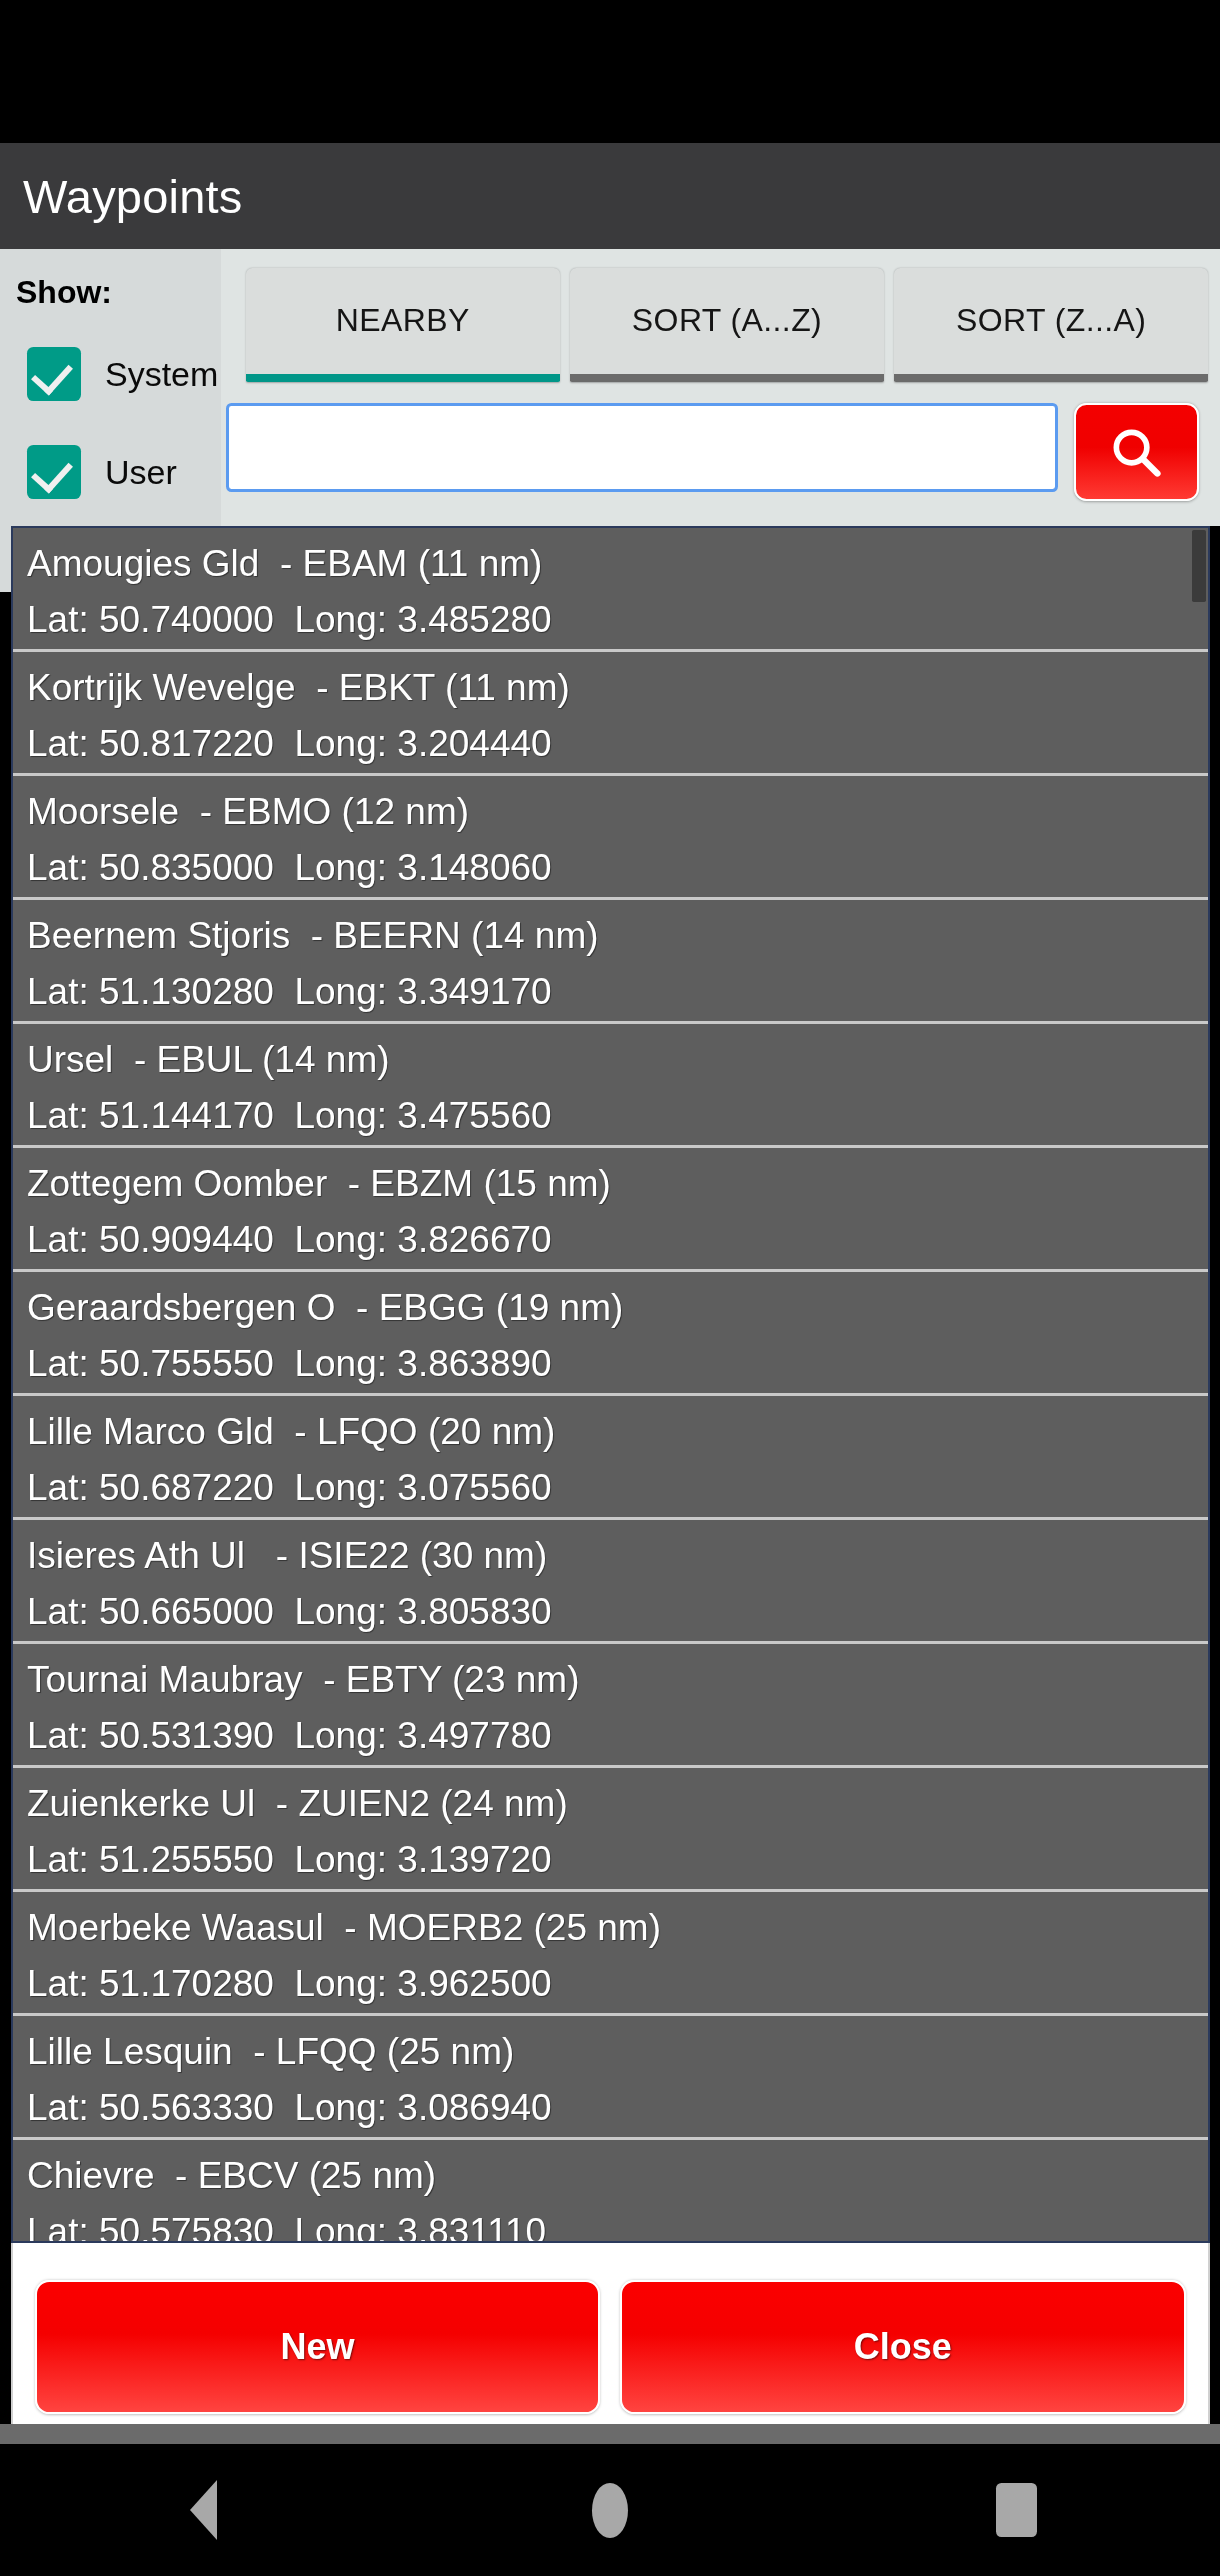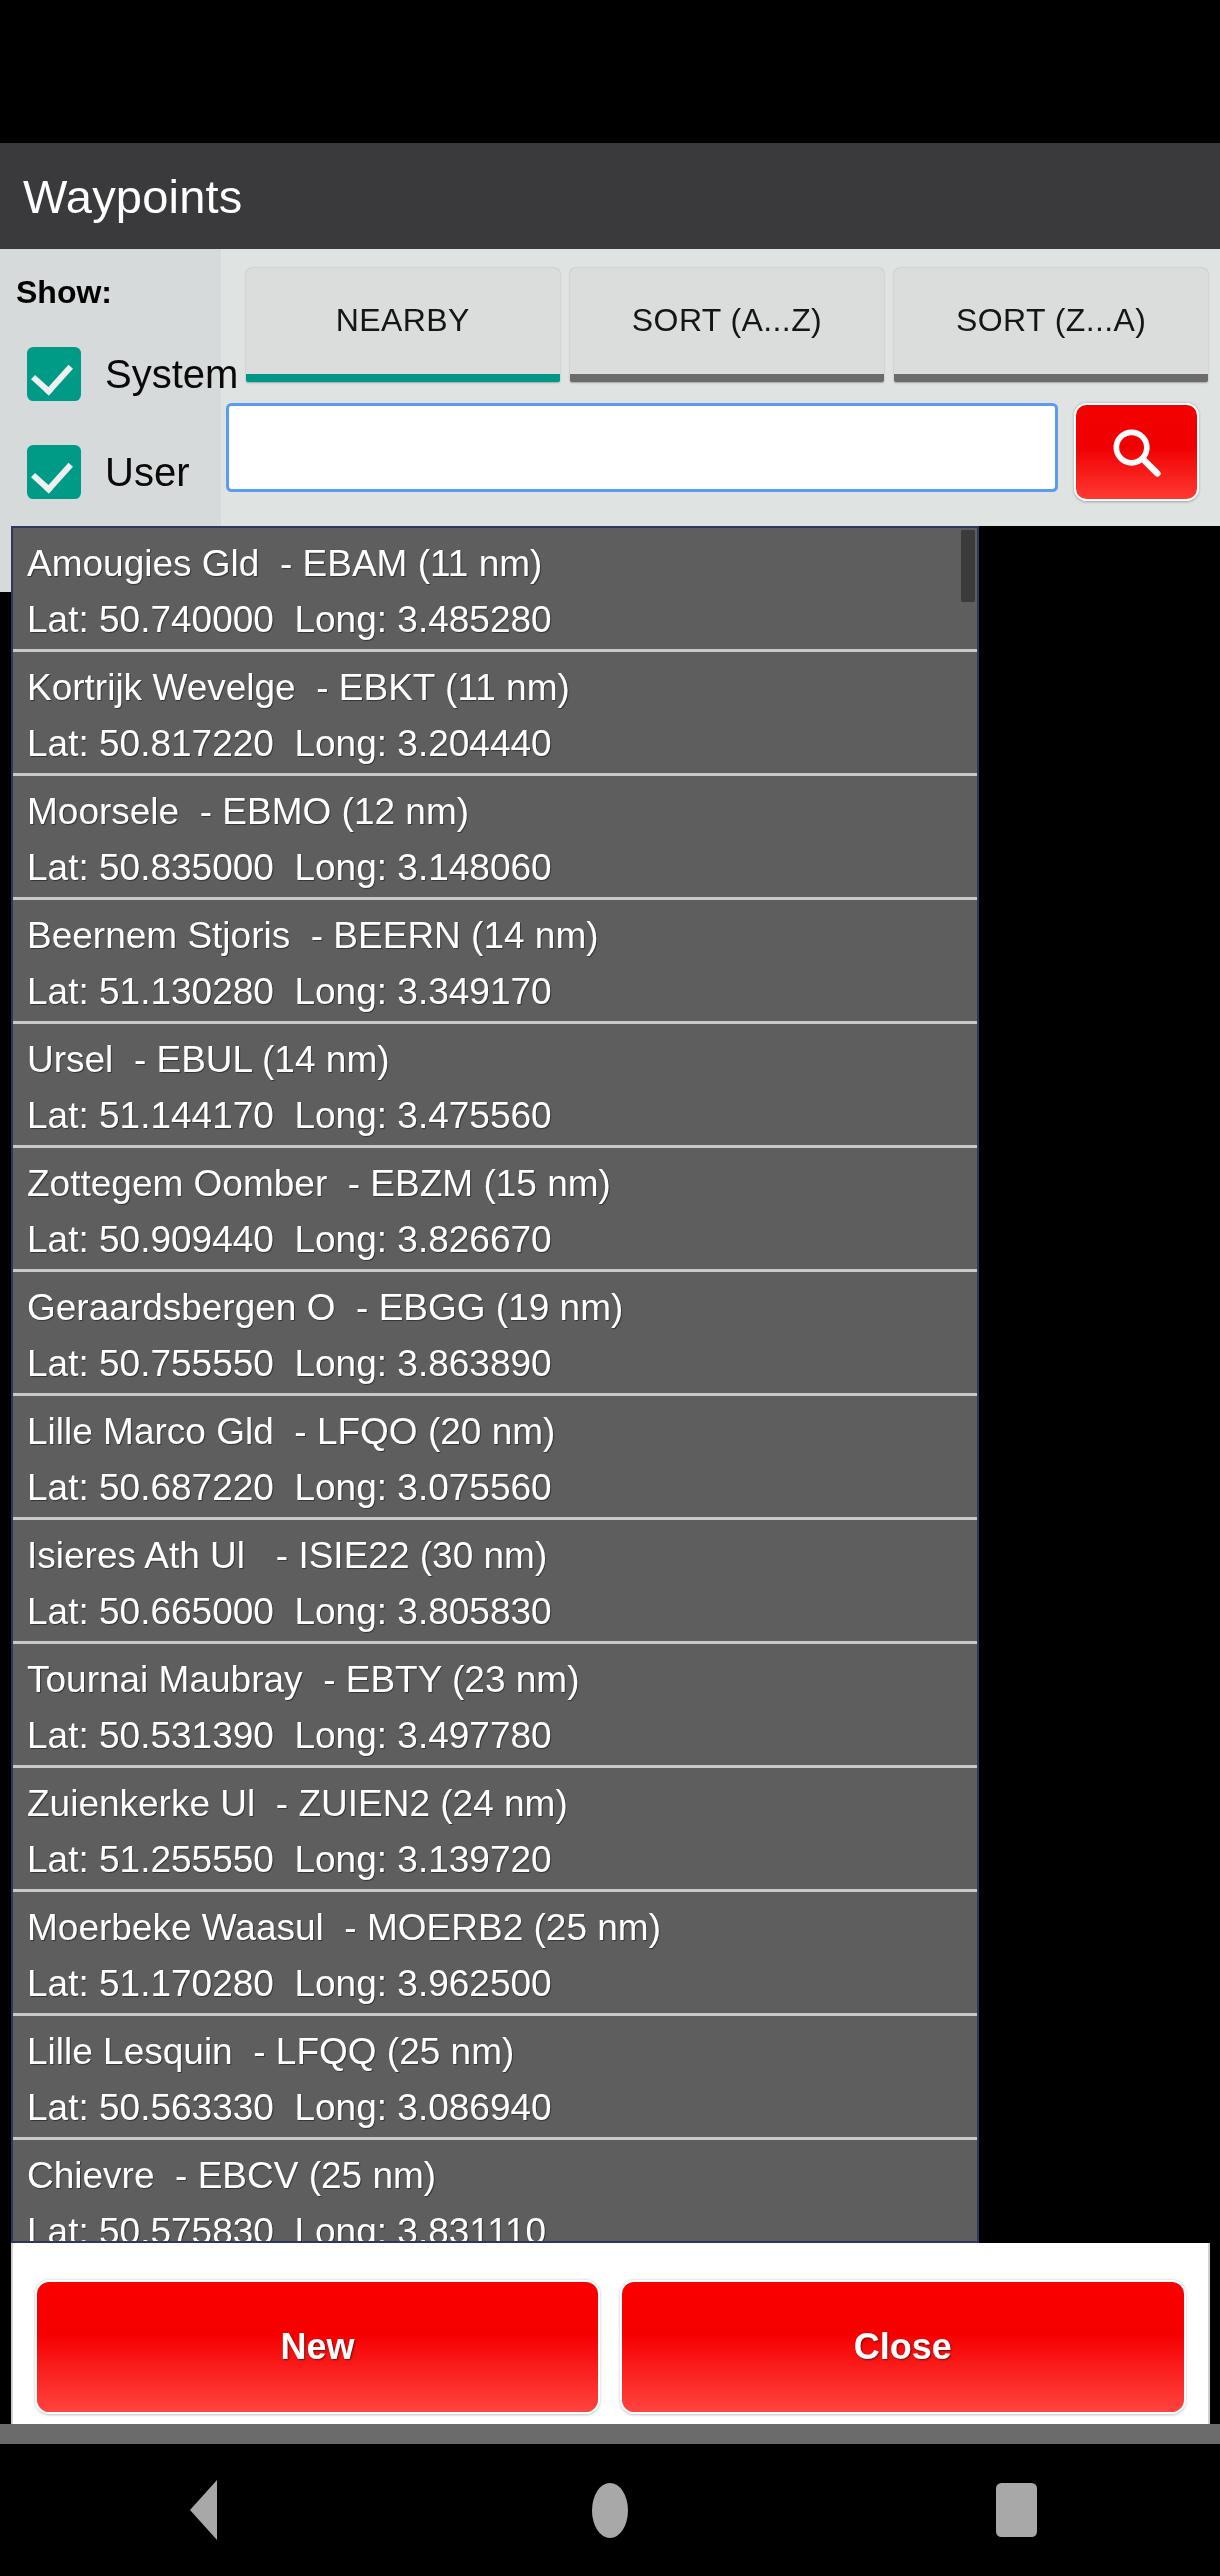--- a/index.html
+++ b/index.html
@@ -84,21 +84,21 @@
     content: "";
     position: absolute;
     left: 13.4px; top: 9px;
     width: 18px; height: 30px;
     border: 6.3px solid #f0f0f0;
     border-top: none;
     border-left: none;
     transform: rotate(42deg);
   }
   .cb-label {
-    font-size: 40px;
+    font-size: 34px;
     color: #0a0a0a;
     margin-left: 24px;
     white-space: nowrap;
   }
 
   
   .tabs {
     position: absolute;
     top: 268px; left: 246px;
     width: 962px;
@@ -164,21 +164,21 @@
     align-items: center;
     justify-content: center;
     box-shadow: 0 0.9px 2.7px rgba(0,0,0,0.3);
     cursor: pointer;
   }
 
   
   .list-frame {
     position: absolute;
     top: 526px; left: 10.7px;
-    width: 968px;
+    width: 1199px;
     height: 1717px;
     background: #1d4ed8;
     border: 2.7px solid #2b3a5c;
     overflow: hidden;
   }
   .list-inner {
     position: relative;
     width: 100%;
     height: 100%;
     background: #5e5e5e;

